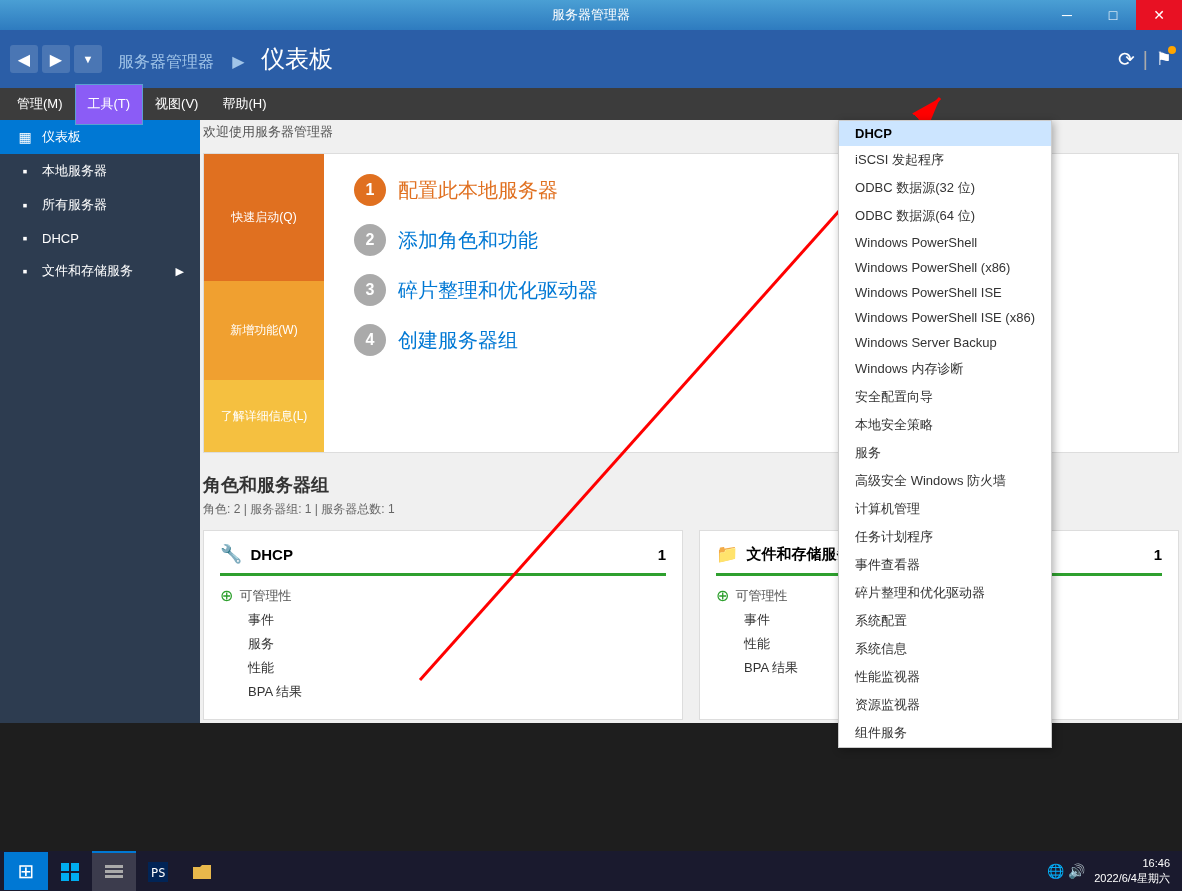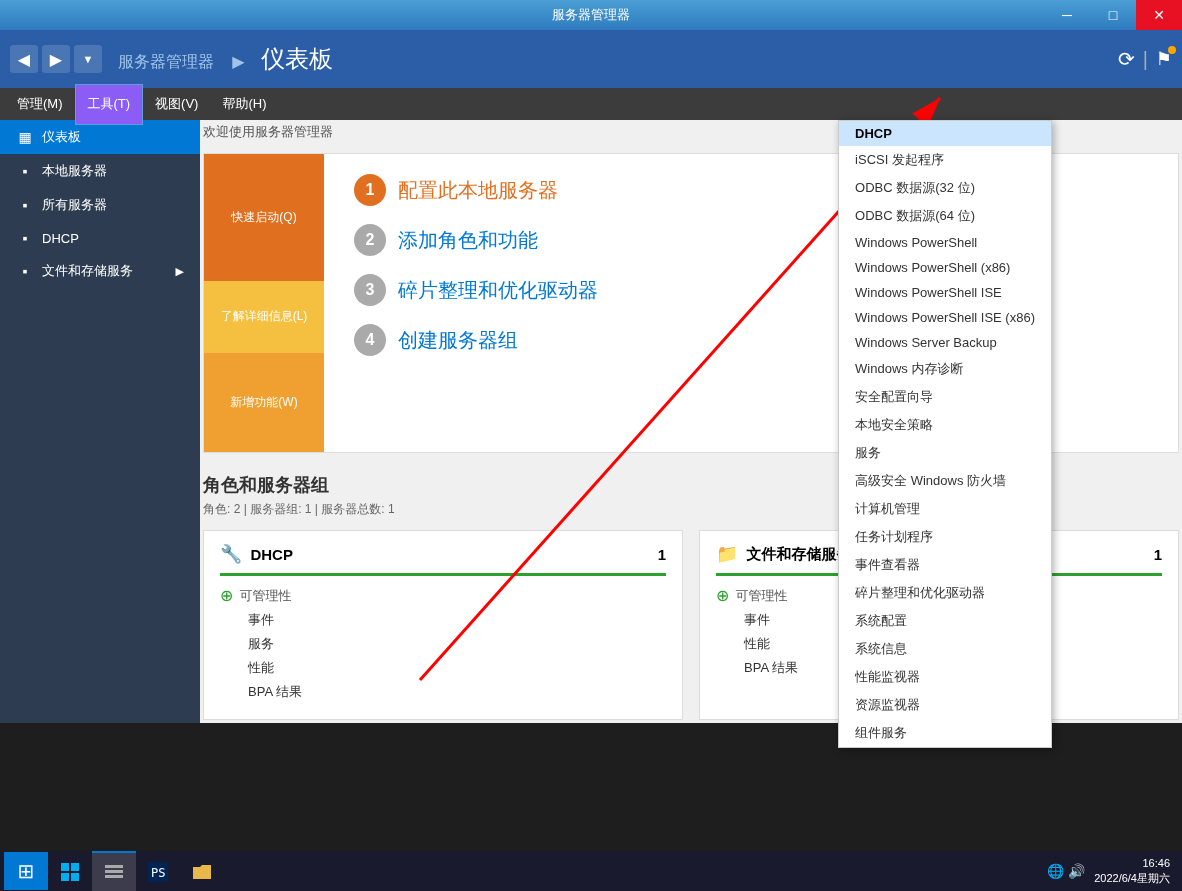--- a/index.html
+++ b/index.html
@@ -351,25 +351,25 @@
   </div>
 
   <div class="main-content">
     <div class="welcome-text">欢迎使用服务器管理器</div>
 
     <div class="quick-launch">
       <div class="ql-sidebar">
         <div class="ql-block ql-top">
           <span>快速启动(Q)</span>
         </div>
+        <div class="ql-block ql-mid">
+          <span>新增功能(W)</span>
+        </div>
         <div class="ql-block ql-bot">
           <span>了解详细信息(L)</span>
-        </div>
-        <div class="ql-block ql-mid">
-          <span>新增功能(W)</span>
         </div>
       </div>
       <div class="ql-main">
         <div class="ql-item">
           <div class="ql-num active">1</div>
           <div class="ql-text large">配置此本地服务器</div>
         </div>
         <div class="ql-item">
           <div class="ql-num inactive">2</div>
           <div class="ql-text">添加角色和功能</div>

